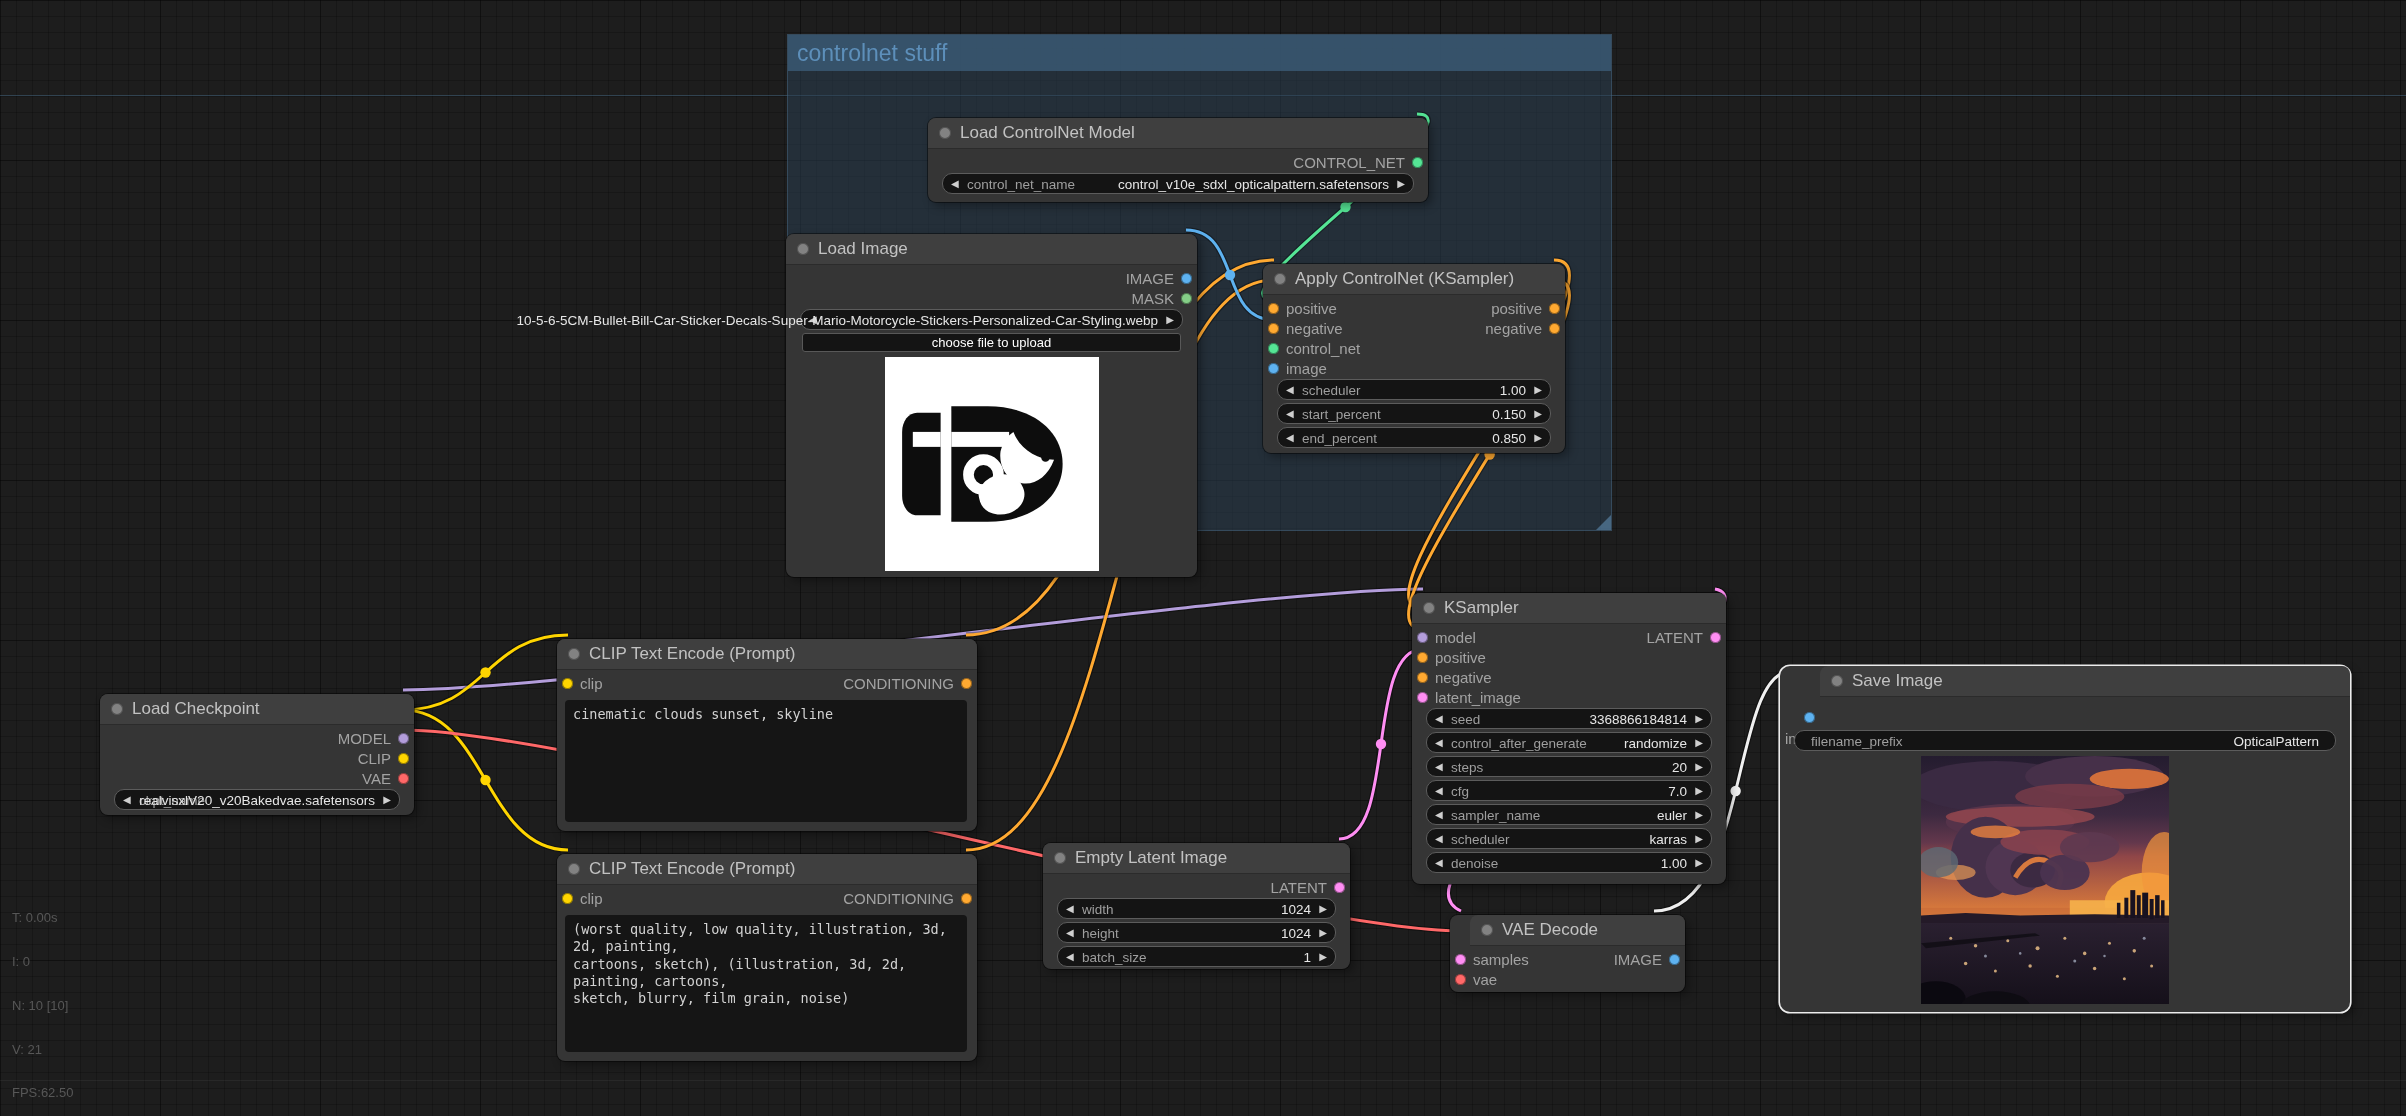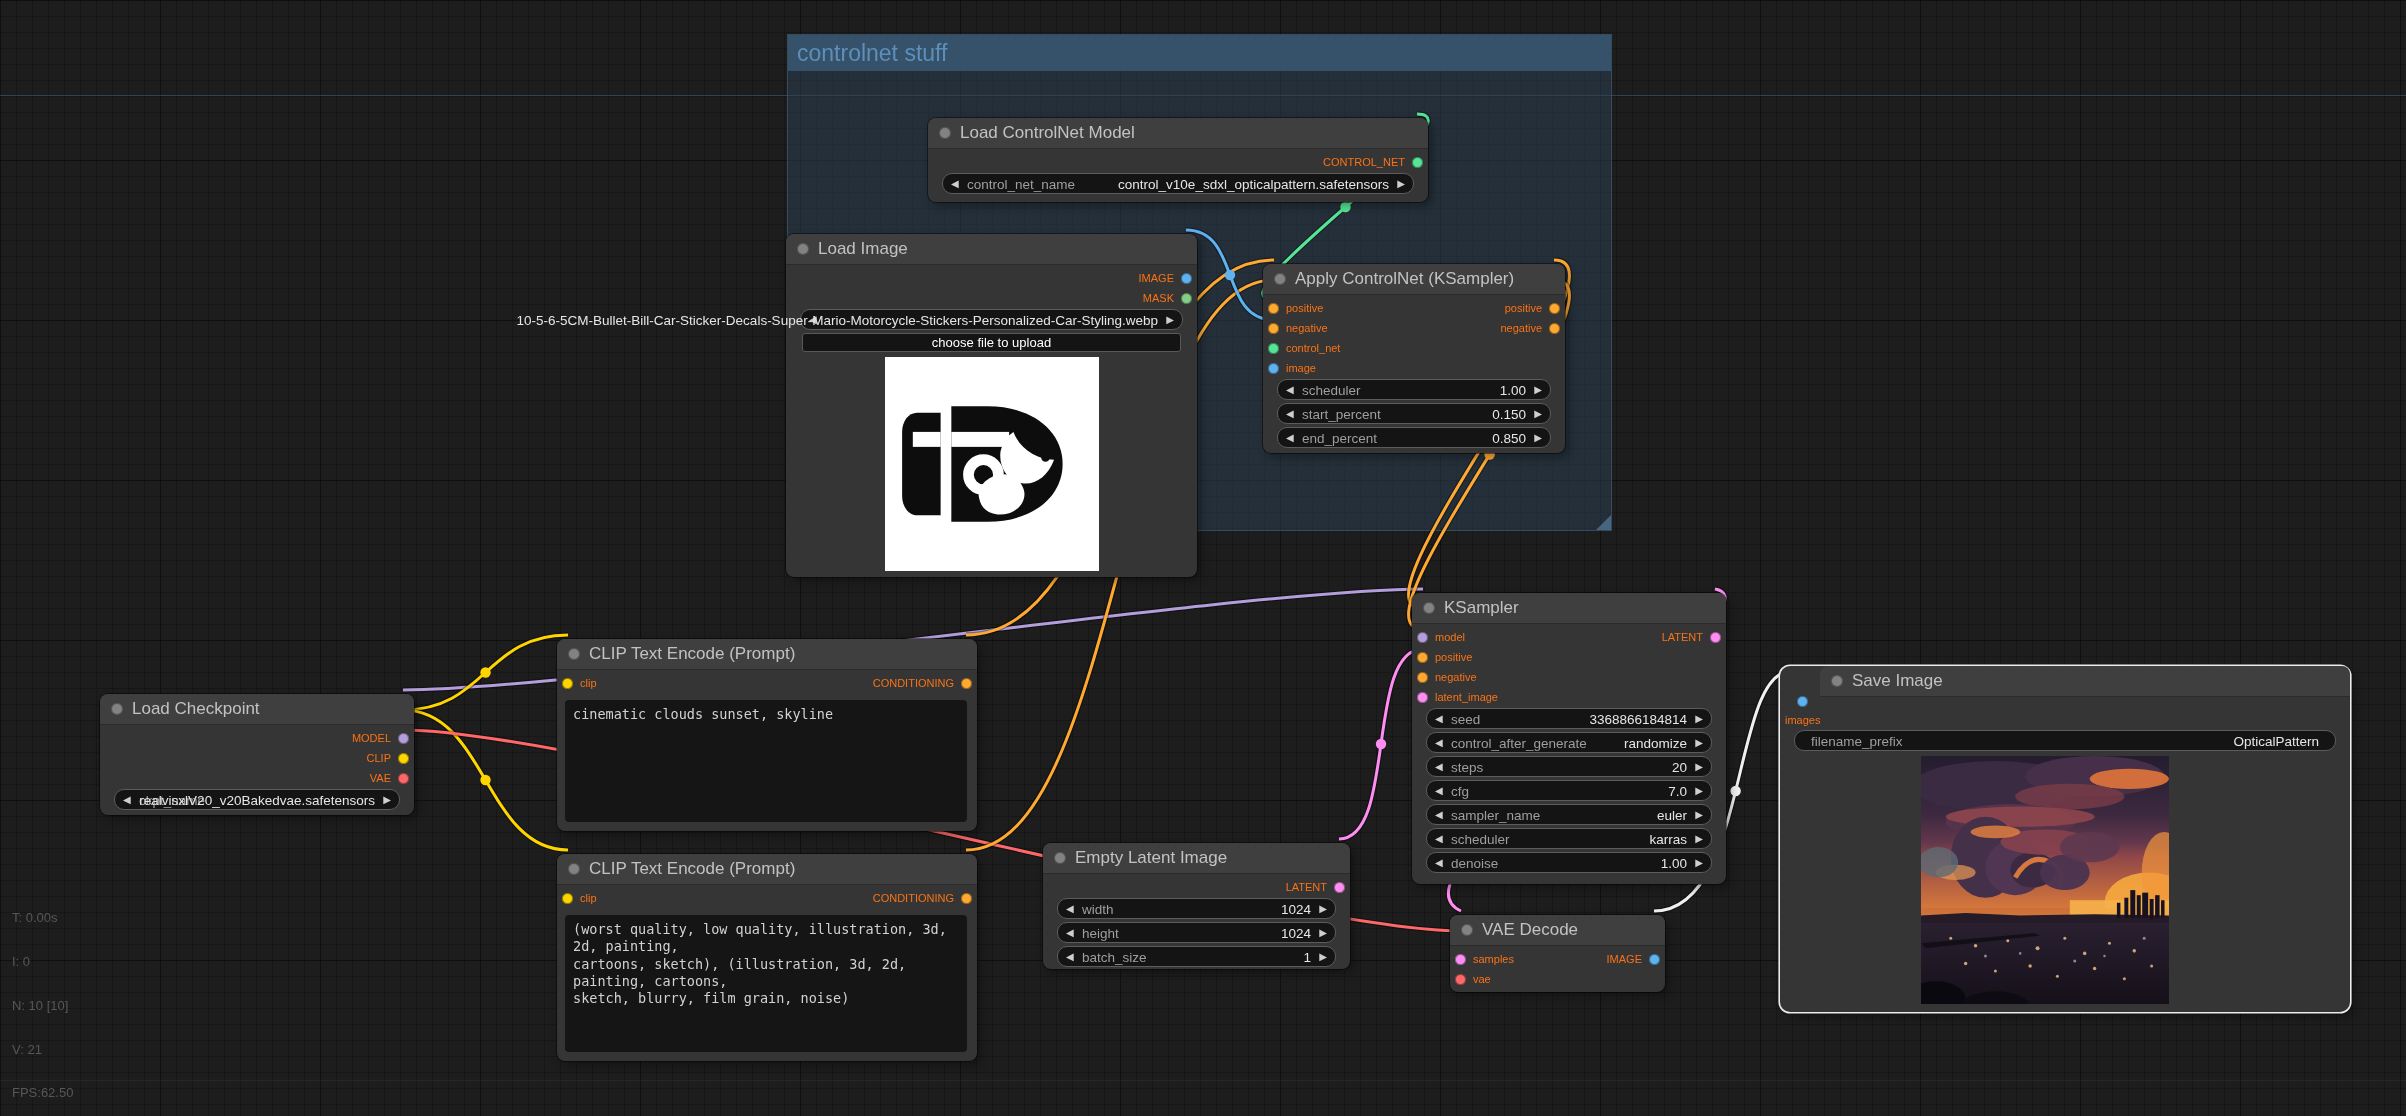--- a/index.html
+++ b/index.html
@@ -21,21 +21,21 @@
   #wires{position:absolute;left:0;top:0;z-index:2;}
   
   #nodes{position:absolute;left:0;top:0;z-index:3;width:100%;height:100%;pointer-events:none;}
   .node{position:absolute;background:#353535;border-radius:8px;pointer-events:auto;
         box-shadow:0 0 0 1px rgba(0,0,0,.45), 4px 4px 10px rgba(0,0,0,.35);margin-top:48px;}
   .node.selected{box-shadow:0 0 0 1.6px #ececec, 4px 4px 10px rgba(0,0,0,.4);border-radius:10px;padding-left:40px;}
   .hd{height:30px;display:flex;align-items:center;gap:9px;padding:0 11px;background:#3f3f3f;
       border-radius:8px 8px 0 0;border-bottom:1px solid #2b2b2b;}
   .cdot{width:12px;height:12px;border-radius:50%;background:#828282;box-shadow:inset 0 0 0 1px rgba(0,0,0,.35);flex:0 0 auto;}
   .ttl{color:#c2c2c2;font-size:17px;white-space:nowrap;}
-  .slot{position:absolute;height:14px;display:flex;align-items:center;gap:7px;color:#f97316;font-size:11px;white-space:nowrap;justify-content:flex-end;}
+  .slot{position:absolute;height:14px;display:flex;align-items:center;gap:7px;color:#a3a3a3;font-size:15px;white-space:nowrap;}
   .slot.out{flex-direction:row-reverse;}
   .sdot{width:11px;height:11px;border-radius:50%;box-shadow:inset 0 0 0 1px rgba(0,0,0,.4);flex:0 0 auto;}
   .pill{position:absolute;height:19px;background:#141414;border:1px solid #5c5c5c;border-radius:10px;font-size:13.5px;color:#9f9f9f;}
   .arr{position:absolute;top:50%;transform:translateY(-50%);font-size:10px;color:#cfcfcf;line-height:1;}
   .arrL{left:8px;} .arrR{right:8px;}
   .wlabel{position:absolute;left:24px;top:50%;transform:translateY(-50%);white-space:nowrap;}
   .wvalue{position:absolute;right:24px;top:50%;transform:translateY(-50%);color:#e6e6e6;white-space:nowrap;text-align:right;}
   .pill.textpill .wlabel{left:16px;} .pill.textpill .wvalue{right:16px;}
   .btnw{position:absolute;height:17px;background:#141414;border:1px solid #585858;border-radius:3px;color:#ffffff;
         font-size:13px;display:flex;align-items:center;justify-content:center;white-space:nowrap;}
@@ -342,21 +342,21 @@
           <span class="wlabel">height</span>
           <span class="wvalue">1024</span>
         </div>
         <div class="pill" style="left: 14px; right: 14px; top: 103px;">
           <span class="arr arrL">◀</span>
           <span class="arr arrR">▶</span>
           <span class="wlabel">batch_size</span>
           <span class="wvalue">1</span>
         </div>
       </div>
-      <div class="node" style="left: 1450px; top: 867px; width: 215px; height: 77px;">
+      <div class="node" style="left: 1450px; top: 867px; width: 215px; height: 77px; padding-left: 20px;">
         <div class="hd">
           <span class="cdot"></span>
           <span class="ttl">VAE Decode</span>
         </div>
         <div class="slot in" style="left: 5px; top: 37px;">
           <span class="sdot" style="background: rgb(255, 142, 243);"></span>
           <span>samples</span>
         </div>
         <div class="slot in" style="left: 5px; top: 57px;">
           <span class="sdot" style="background: rgb(255, 104, 104);"></span>

